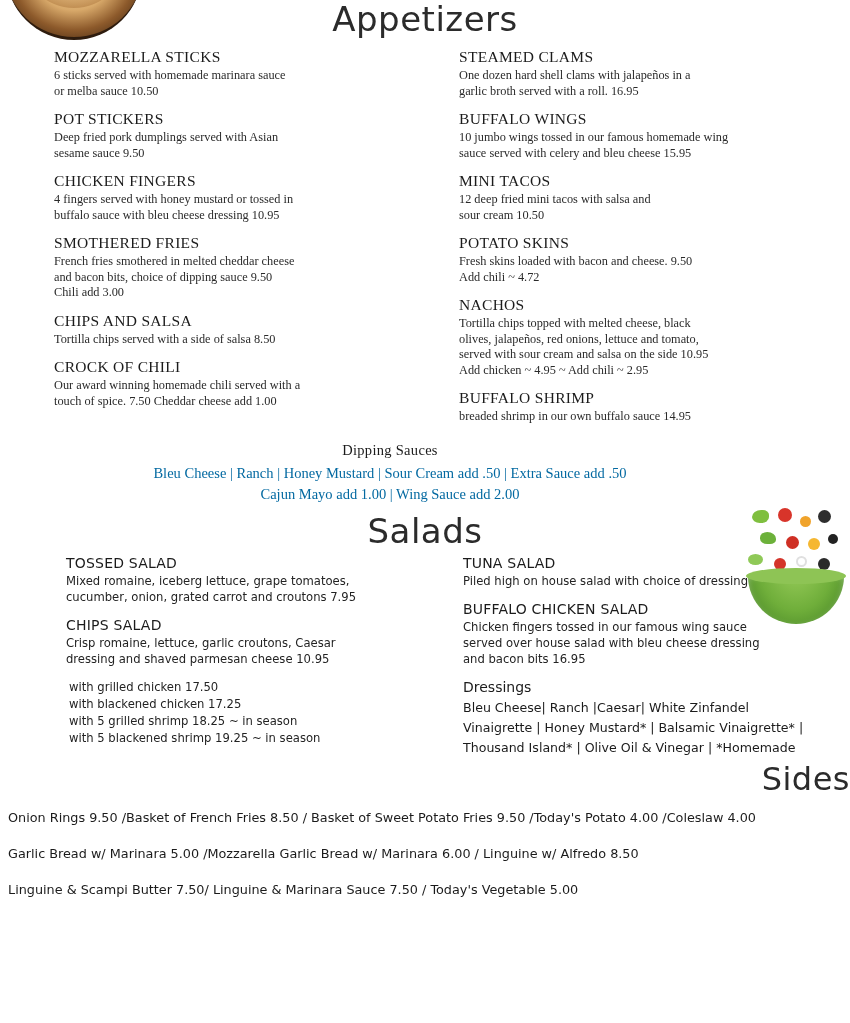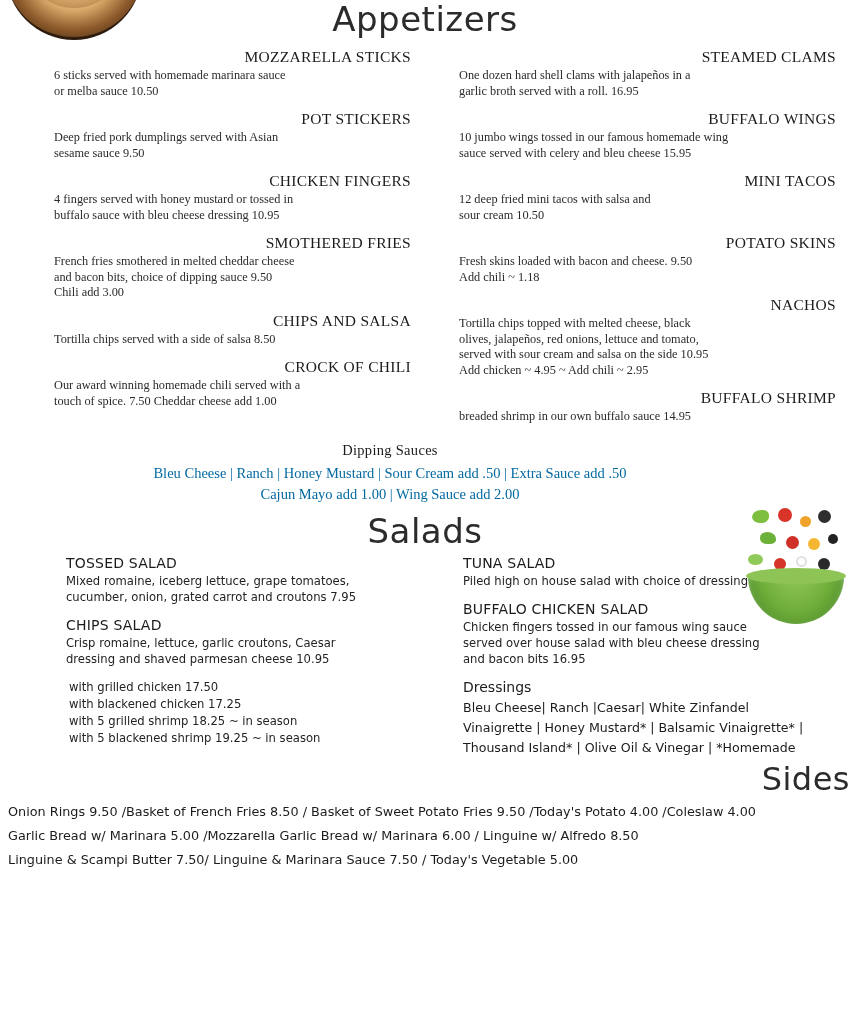--- a/index.html
+++ b/index.html
@@ -77,21 +77,20 @@
   .col.left { padding-left: 46px; padding-right: 14px; }
   .col.right { padding-left: 34px; padding-right: 6px; }
 
   .item { margin-bottom: 11px; }
   .item-name {
     font-family: "Liberation Serif", serif;
     font-size: 15.5px;
     letter-spacing: .3px;
     color: #1b1b1b;
     margin: 0 0 2px 0;
-    text-align: right;
   }
   .item-desc {
     font-size: 12.3px;
     line-height: 15.5px;
     color: #2a2a2a;
     margin: 0;
     white-space: pre-line;
   }
 
   
@@ -126,21 +125,21 @@
     font-size: 14px; color: #1b1b1b; margin: 2px 0 3px 0;
   }
   .dressings-body {
     font-family: "DejaVu Sans", sans-serif;
     font-size: 12.6px; line-height: 20px; color: #1b1b1b; white-space: pre-line;
   }
 
   
   .sides-body {
     font-family: "DejaVu Sans", sans-serif;
-    font-size: 12.8px; line-height: 24px; color: #1b1b1b;
+    font-size: 12.8px; line-height: 36px; color: #1b1b1b;
     padding: 2px 6px 0 8px;
     white-space: pre-line;
   }
 </style>
 </head>
 <body>
 
 <div class="page">
 
   <div class="corner-art"></div>
@@ -211,21 +210,21 @@
 sauce served with celery and bleu cheese 15.95</div>
       </div>
       <div class="item">
         <div class="item-name">MINI TACOS</div>
         <div class="item-desc">12 deep fried mini tacos with salsa and
 sour cream 10.50</div>
       </div>
       <div class="item">
         <div class="item-name">POTATO SKINS</div>
         <div class="item-desc">Fresh skins loaded with bacon and cheese. 9.50
-Add chili ~ 1.18</div>
+Add chili ~ 4.72</div>
       </div>
       <div class="item">
         <div class="item-name">NACHOS</div>
         <div class="item-desc">Tortilla chips topped with melted cheese, black
 olives, jalapeños, red onions, lettuce and tomato,
 served with sour cream and salsa on the side 10.95
 Add chicken ~ 4.95 ~ Add chili ~ 2.95</div>
       </div>
       <div class="item">
         <div class="item-name">BUFFALO SHRIMP</div>

